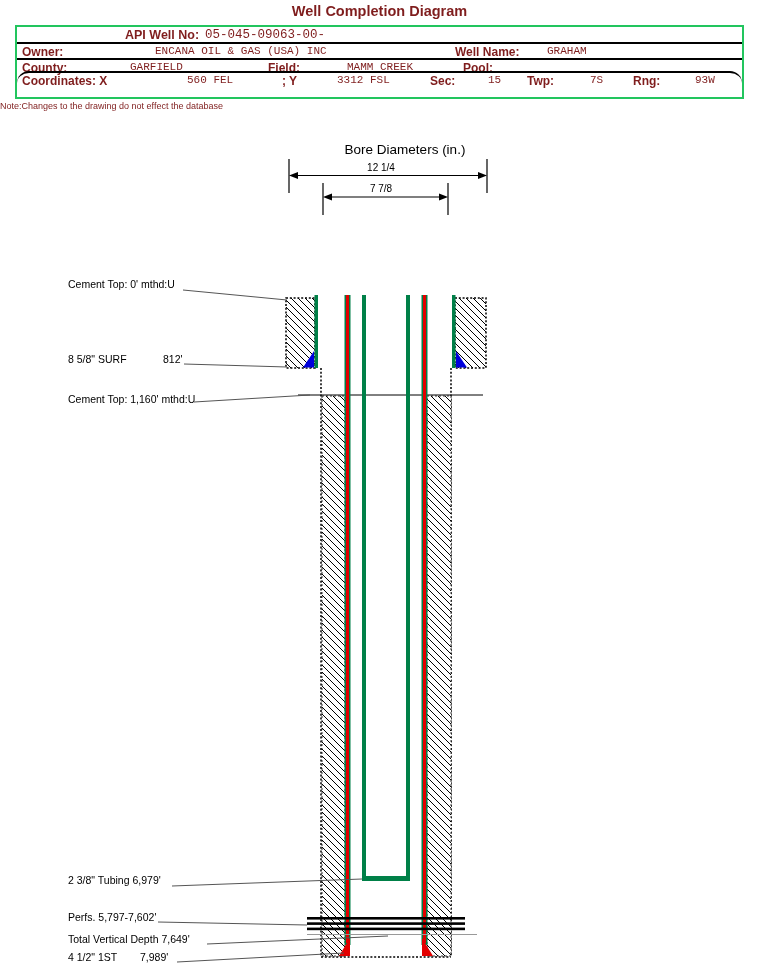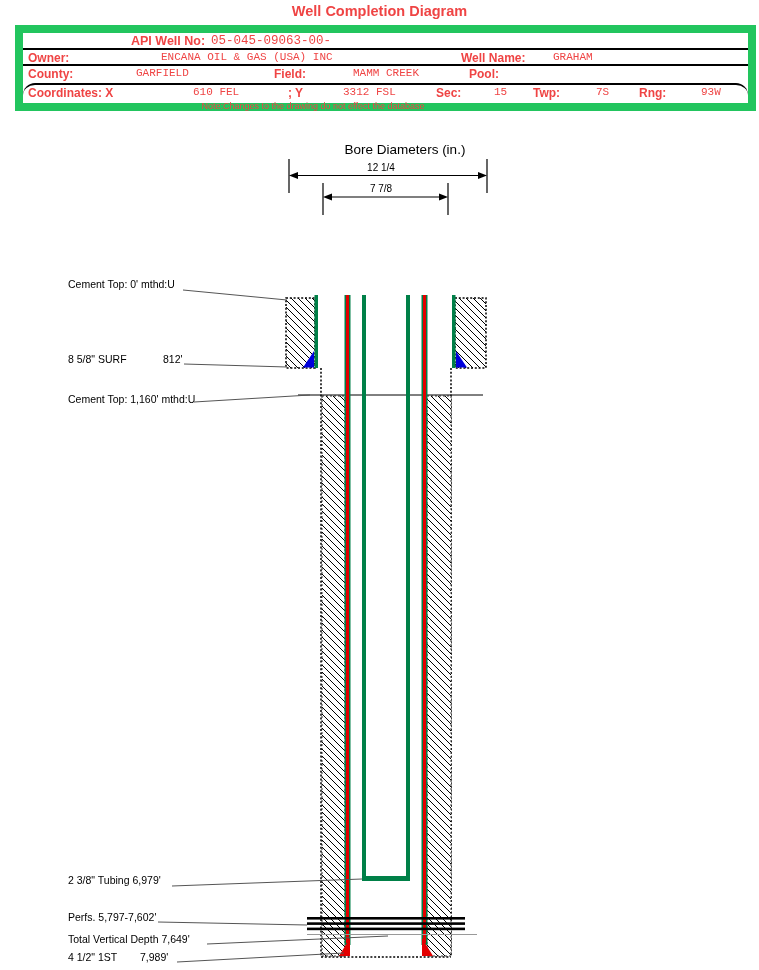--- a/index.html
+++ b/index.html
@@ -1,31 +1,31 @@
 <!DOCTYPE html>
 <html><head>
 <meta charset="utf-8">
 <style>
   html,body{margin:0;padding:0;background:#fff;}
   .page{position:relative;width:759px;height:970px;background:#fff;overflow:hidden;
-        font-family:"Liberation Sans",sans-serif;color:#ef4444;}
+        font-family:"Liberation Sans",sans-serif;color:#7f1d1d;}
   .doc-title{position:absolute;top:3px;left:0;width:759px;text-align:center;
              font-size:14.5px;font-weight:bold;}
-  .hdr-table{position:absolute;left:15px;top:25px;width:725px;height:70px;border:8px solid #22c55e;}
+  .hdr-table{position:absolute;left:15px;top:25px;width:725px;height:70px;border:2px solid #22c55e;}
   .hdr-row{position:absolute;left:0;width:100%;}
   .hdr-row.sep{border-top:2px solid #000;}
   .r1{top:0;height:15px;}
   .r2{top:15px;height:16px;}
   .r3{top:31px;height:15px;}
-  .r4{top:50px;height:22px;border-radius:12px;}
+  .r4{top:44px;height:22px;border-radius:12px;}
   .hdr-table span{position:absolute;white-space:nowrap;top:1px;}
   .lbl{font-weight:bold;font-size:12px;}
   .val{font-size:11px;top:2px;font-family:Liberation Mono, monospace;}
   .r1 .lbl,.r1 .val{font-size:12.5px;}
-  .note{position:absolute;top:101px;left:0;width:626px;text-align:center;font-size:9px;}
+  .note{position:absolute;top:101px;left:0;width:626px;text-align:left;font-size:9px;}
   svg text{font-family:"Liberation Sans",sans-serif;fill:#000;}
   .ann{font-size:10.5px;}
   .dimlbl{font-size:10px;}
   .boretitle{font-size:13.5px;}
 </style>
 </head>
 <body>
 
 <div class="page">
 
@@ -44,21 +44,21 @@
     </div>
     <div class="hdr-row r3 sep">
       <span class="lbl" style="left:5px">County:</span>
       <span class="val" style="left:113px">GARFIELD</span>
       <span class="lbl" style="left:251px">Field:</span>
       <span class="val" style="left:330px">MAMM CREEK</span>
       <span class="lbl" style="left:446px">Pool:</span>
     </div>
     <div class="hdr-row r4 sep">
       <span class="lbl" style="left:5px">Coordinates: X</span>
-      <span class="val" style="left:170px">610 FEL</span>
+      <span class="val" style="left:170px">560 FEL</span>
       <span class="lbl" style="left:265px">; Y</span>
       <span class="val" style="left:320px">3312 FSL</span>
       <span class="lbl" style="left:413px">Sec:</span>
       <span class="val" style="left:471px">15</span>
       <span class="lbl" style="left:510px">Twp:</span>
       <span class="val" style="left:573px">7S</span>
       <span class="lbl" style="left:616px">Rng:</span>
       <span class="val" style="left:678px">93W</span>
     </div>
   </div>

